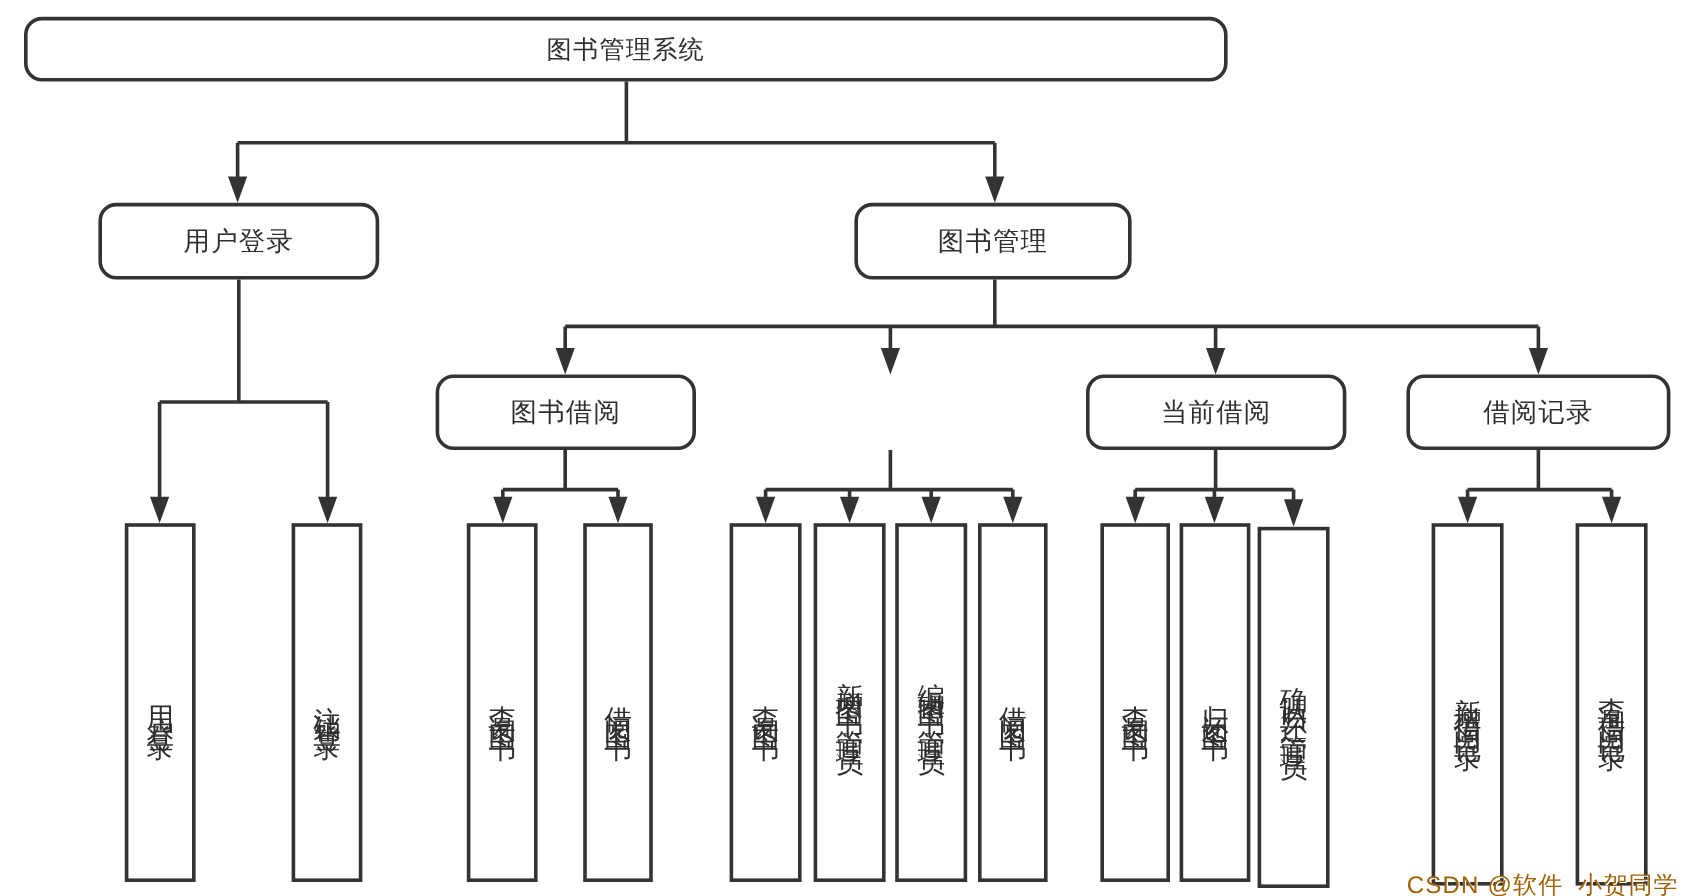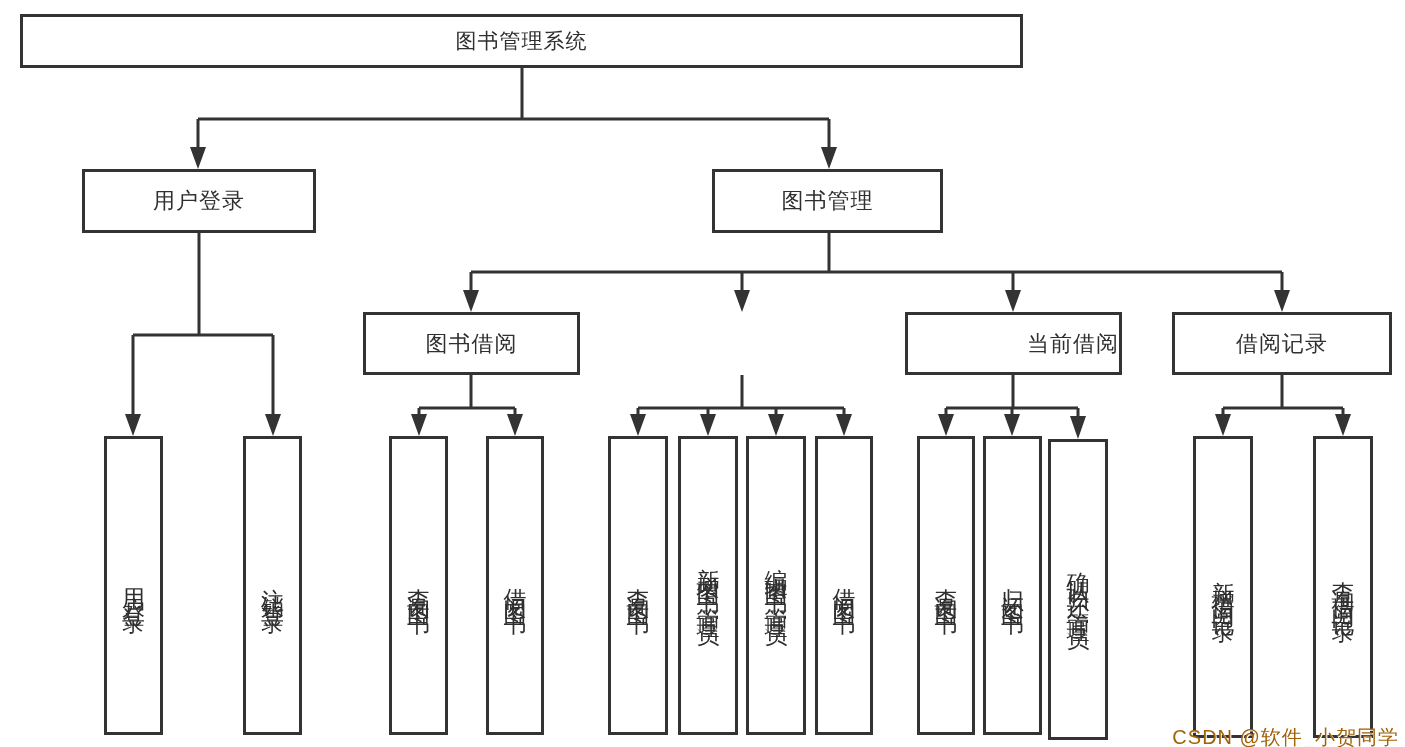--- a/index.html
+++ b/index.html
@@ -7,21 +7,21 @@
     position:relative; width:1405px; height:747px; background:#ffffff;
     font-family:"Liberation Sans","DejaVu Sans",sans-serif; overflow:hidden;
   }
   .wires { position:absolute; left:0; top:0; width:1405px; height:747px; }
   .node {
     position:absolute; box-sizing:border-box;
     border:3px solid #333333; background:#ffffff;
     display:flex; align-items:center; justify-content:center;
     color:#2f2f2f;
   }
-  .h  { font-size:22px; letter-spacing:1px; }
+  .h  { font-size:22px; letter-spacing:1px;border-radius:15px; }
   .h.root { font-size:21px; }
   .v .lbl {
     writing-mode:vertical-lr; text-orientation:mixed;
     font-size:23px; line-height:1.0; letter-spacing:8px;
     display:block;
   }
   .watermark {
     position:absolute; top:724px; right:6px;
     font-size:20px; color:#a16207; letter-spacing:1px;
     text-shadow:1px 1px 0 #ffffff; z-index:5; white-space:nowrap;
@@ -68,21 +68,21 @@
   <div class="node h" style="left:82px; top:169px; width:234px; height:64px;">
     <span class="lbl">用户登录</span>
   </div>
   <div class="node h" style="left:712px; top:169px; width:231px; height:64px;">
     <span class="lbl">图书管理</span>
   </div>
 
   <div class="node h" style="left:363px; top:312px; width:217px; height:63px;">
     <span class="lbl">图书借阅</span>
   </div>
-  <div class="node h" style="left:905px; top:312px; width:217px; height:63px;justify-content:flex-end;">
+  <div class="node h" style="left:905px; top:312px; width:217px; height:63px;">
     <span class="lbl">当前借阅</span>
   </div>
   <div class="node h" style="left:1172px; top:312px; width:220px; height:63px;">
     <span class="lbl">借阅记录</span>
   </div>
 
   <div class="node v" style="left:104px; top:436px; width:59px; height:299px;">
     <span class="lbl">用户登录</span>
   </div>
   <div class="node v" style="left:243px; top:436px; width:59px; height:299px;">

